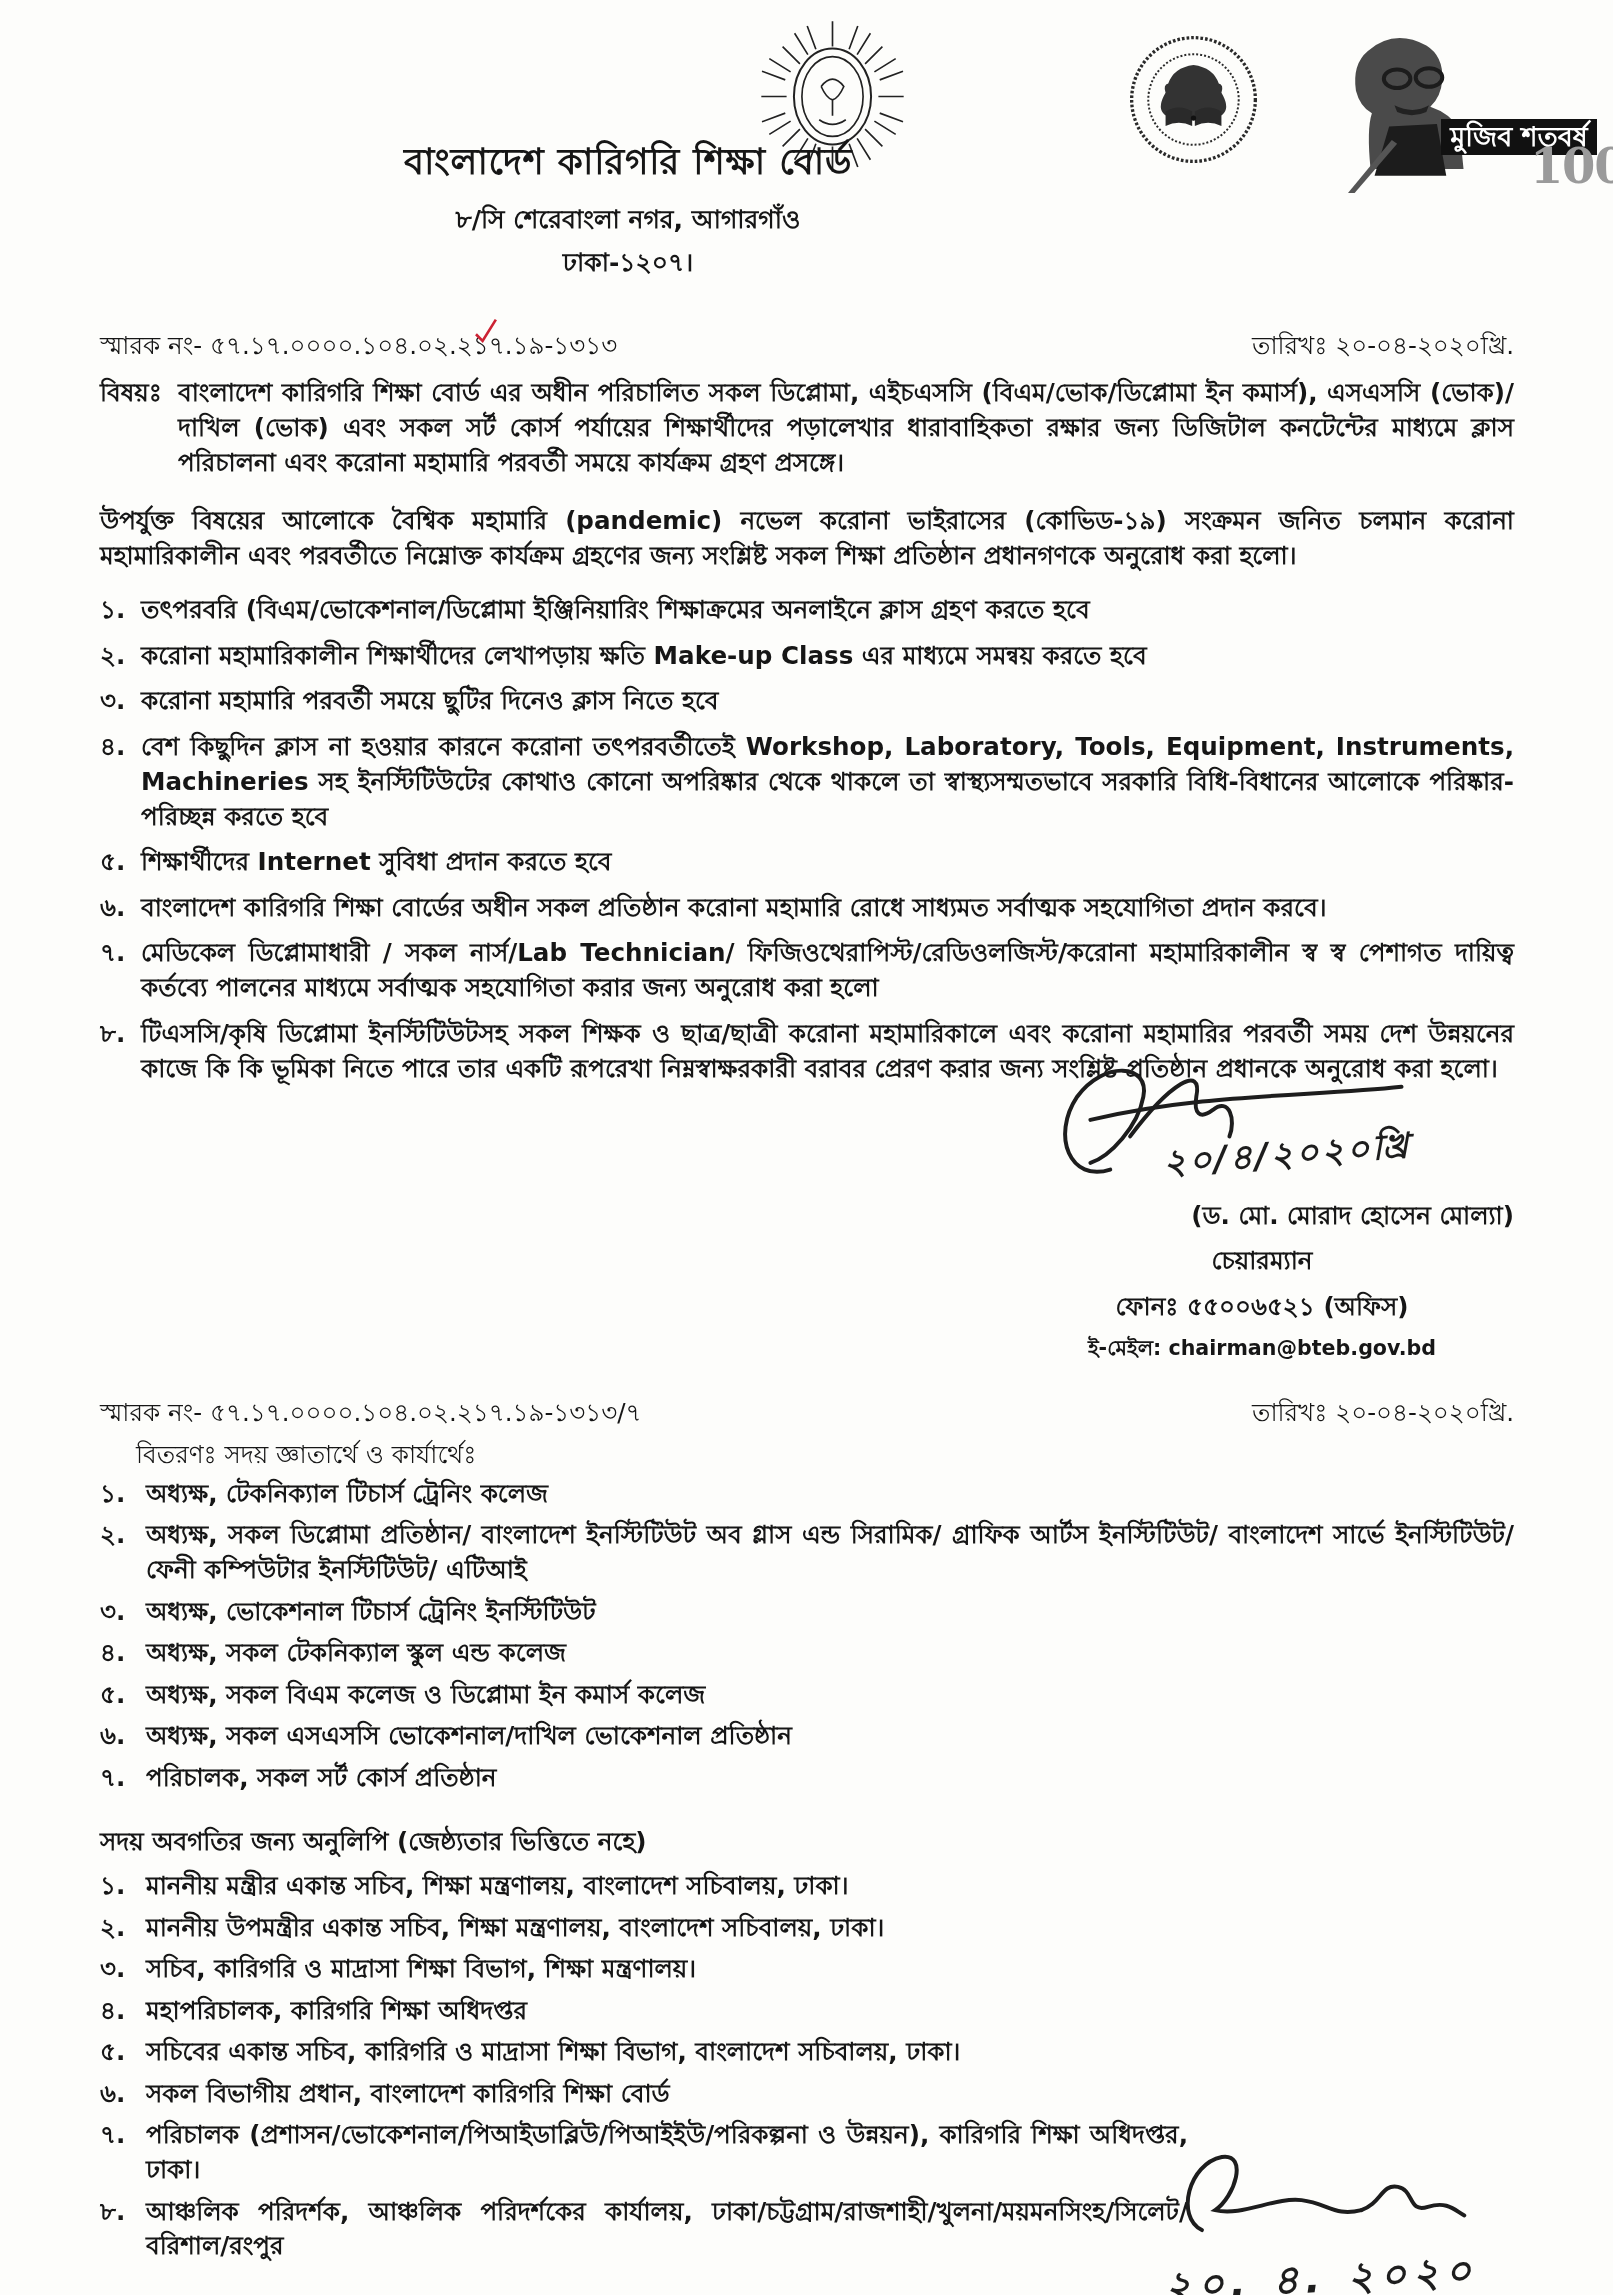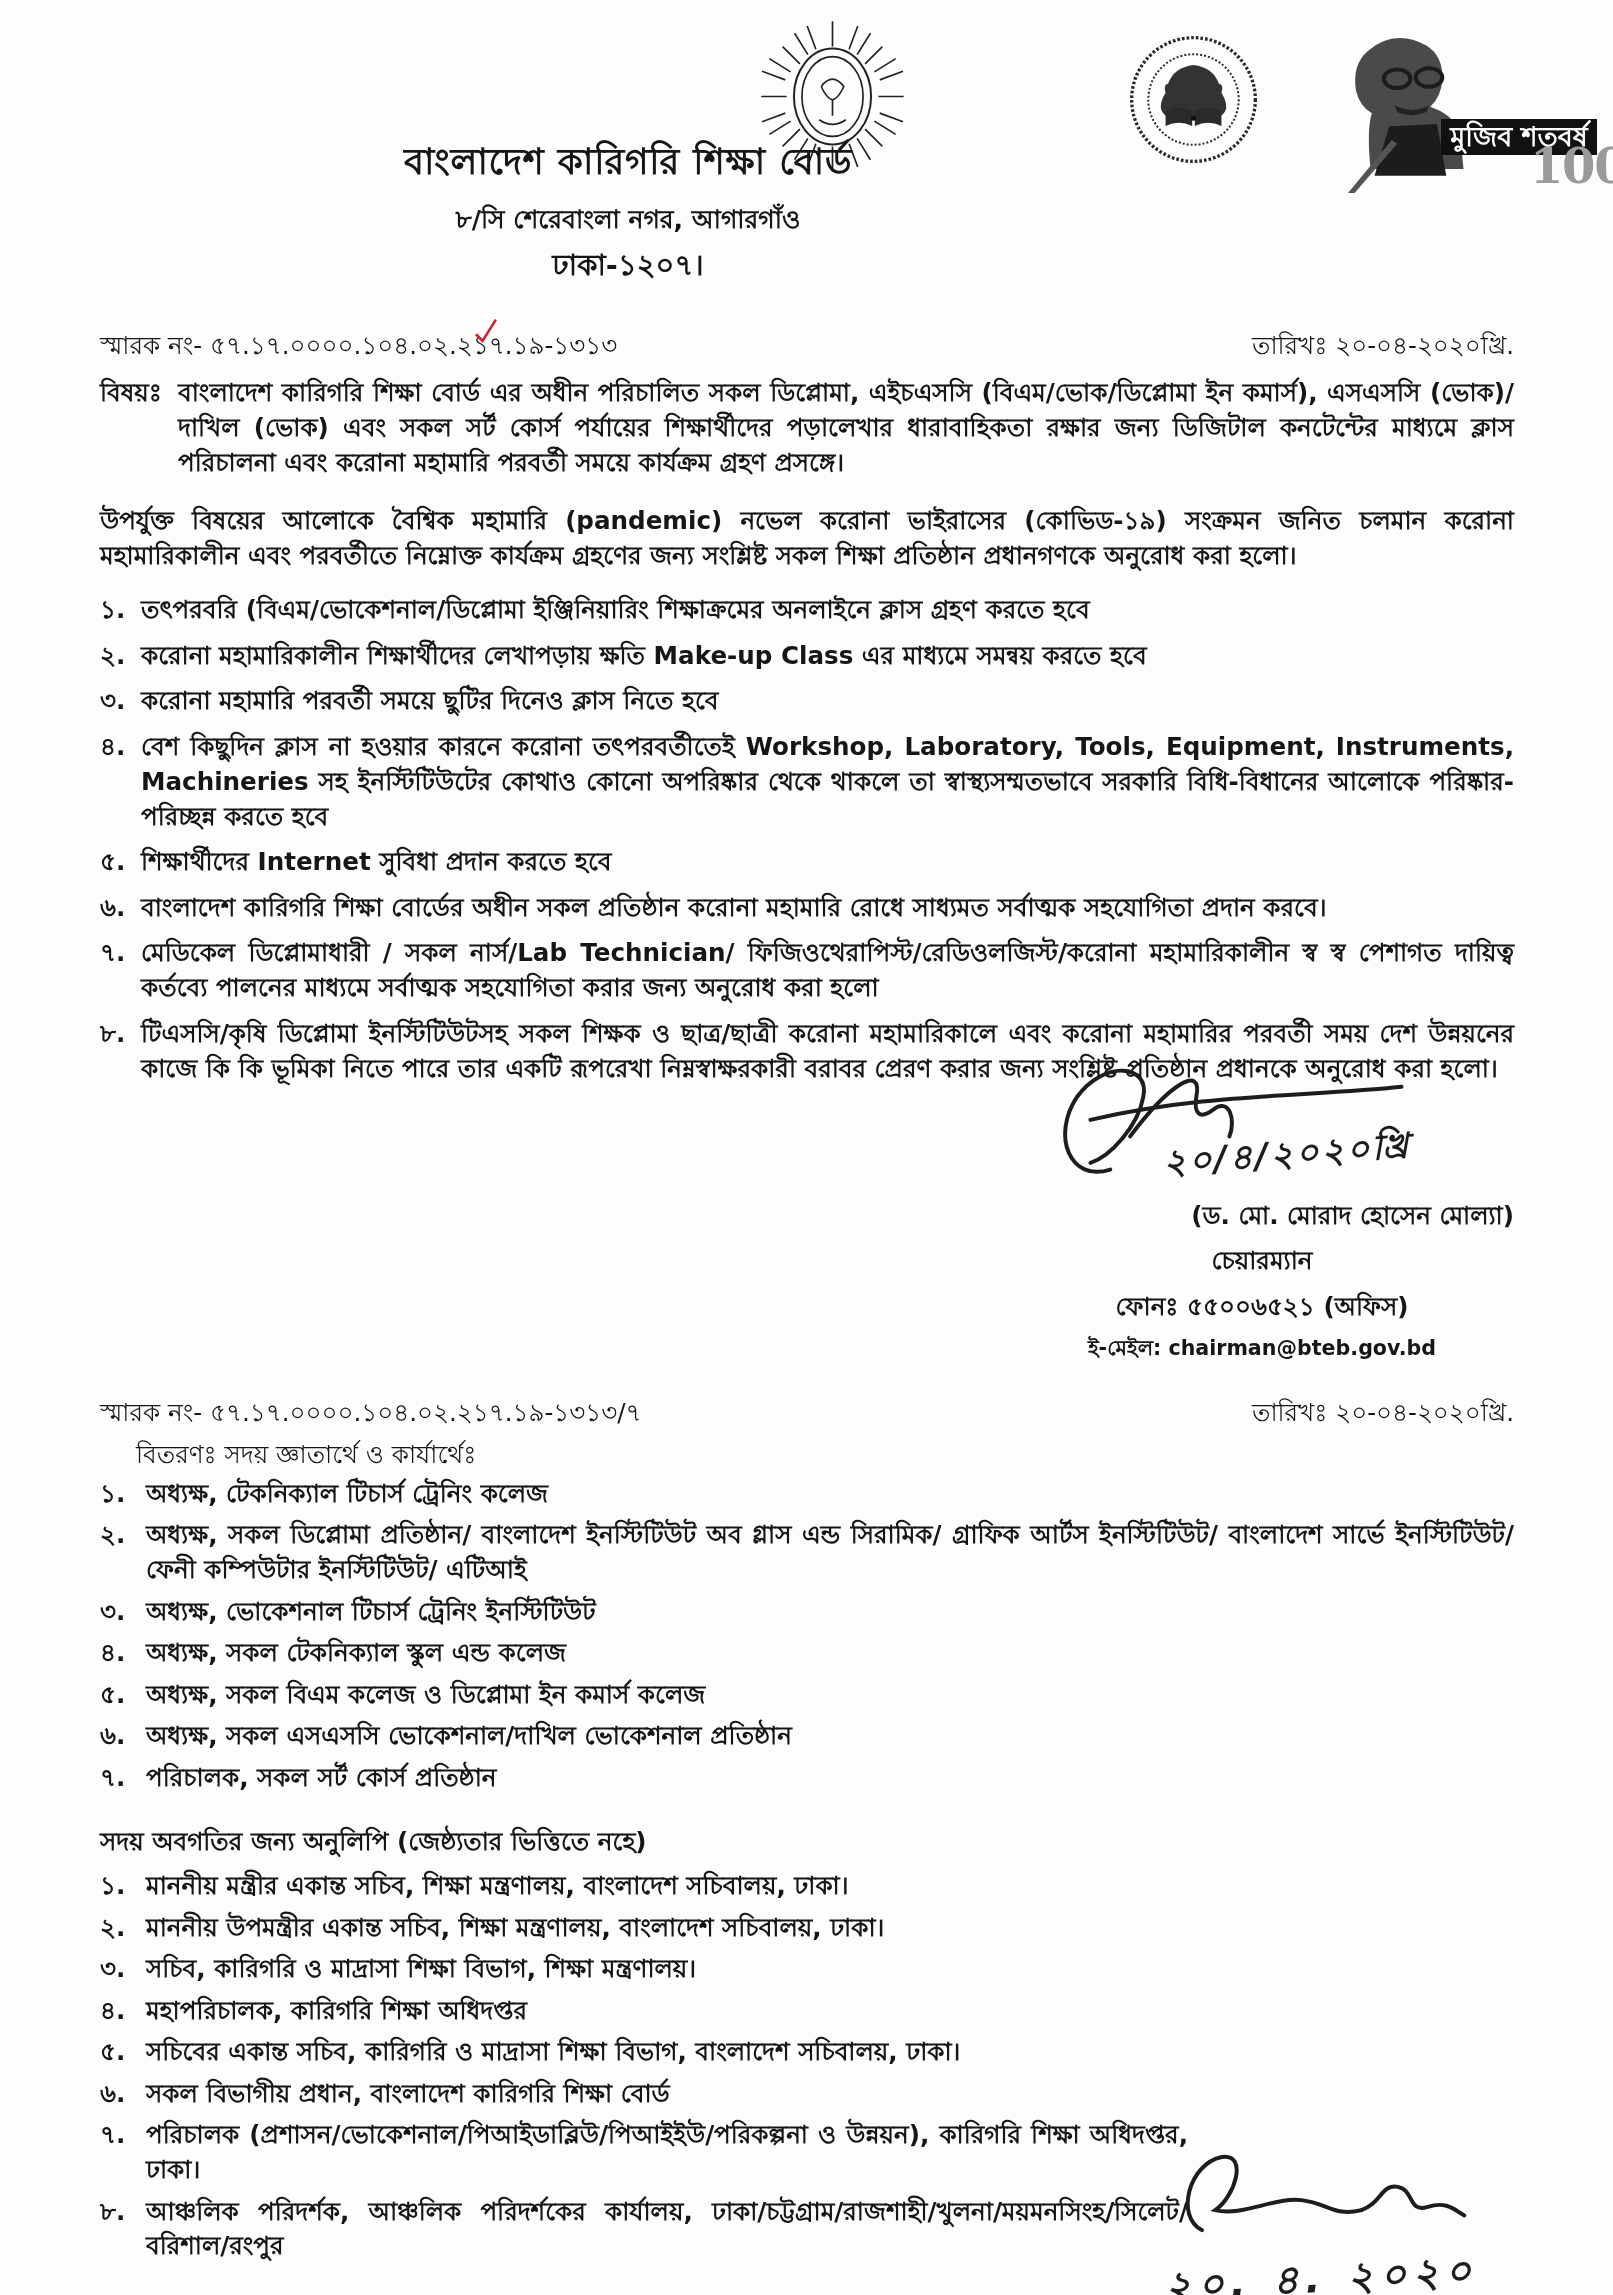--- a/index.html
+++ b/index.html
@@ -15,21 +15,21 @@
     line-height:1.42;
     box-sizing:border-box;
     padding:13.3px 100px 26.5px 100px;
     overflow:hidden;
   }
   
   .header{position:relative;height:299px;}
   .header-text{position:absolute;left:0;right:358px;top:123px;text-align:center;}
   .org-name{font-size:36px;font-weight:700;letter-spacing:0.7px;}
   .addr{font-size:25px;font-weight:600;margin-top:15px;}
-  .city{font-size:29px;font-weight:600;margin-top:6.6px;text-align:center;}
+  .city{font-size:25px;font-weight:600;margin-top:6.6px;text-align:center;}
   .website{font-size:26.5px;font-weight:700;margin-top:8px;font-family:"DejaVu Serif","Liberation Serif",serif;}
   .seal-left{position:absolute;left:656px;top:6.6px;}
   .seal-center{position:absolute;left:1027px;top:20px;}
   .mujib{position:absolute;left:1228px;top:13.3px;width:279px;height:166px;}
   .mujib svg{display:block;}
   .mujib-caption{position:absolute;left:113px;top:92px;background:#111;color:#fff;
     padding:4px 9.3px;font-size:27px;font-weight:700;line-height:1.05;text-align:center;}
   .mujib-100{position:absolute;left:202px;top:105px;font-size:48px;font-weight:700;color:#9a9a9a;
     font-family:"DejaVu Serif","Liberation Serif",serif;letter-spacing:-1.3px;}
   

